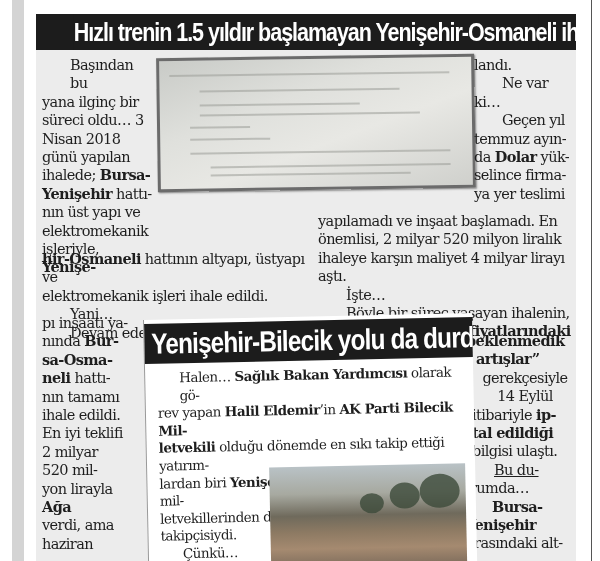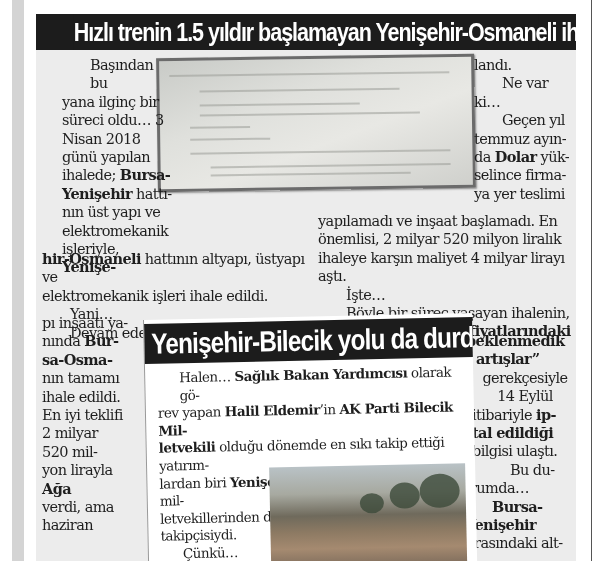--- a/index.html
+++ b/index.html
@@ -44,21 +44,21 @@
     <div class="ln" style="left:40px;top:30px;width:200px;"></div>
     <div class="ln" style="left:40px;top:44px;width:160px;"></div>
     <div class="ln" style="left:40px;top:54px;width:220px;"></div>
     <div class="ln" style="left:30px;top:66px;width:60px;"></div>
     <div class="ln" style="left:30px;top:78px;width:80px;"></div>
     <div class="ln" style="left:30px;top:92px;width:260px;"></div>
     <div class="ln" style="left:50px;top:106px;width:240px;"></div>
     <div class="ln" style="left:50px;top:114px;width:200px;"></div>
   </div>
 
-  <div class="txt" style="left:6px;top:42px;width:112px;margin-left:20px;">
+  <div class="txt" style="left:6px;top:42px;width:112px;">
     <div class="ind">Başından bu</div>
     <div>yana ilginç bir</div>
     <div>süreci oldu… 3</div>
     <div>Nisan 2018</div>
     <div>günü yapılan</div>
     <div><span>ihalede; </span><b>Bursa-</b></div>
     <div><b>Yenişehir</b><span> hattı-</span></div>
     <div>nın üst yapı ve</div>
     <div>elektromekanik</div>
     <div><span>işleriyle, </span><b>Yenişe-</b></div>
@@ -68,20 +68,21 @@
     <div><b>hir-Osmaneli</b><span> hattının altyapı, üstyapı ve</span></div>
     <div>elektromekanik işleri ihale edildi.</div>
     <div class="ind">Yani…</div>
     <div class="ind"><span>Devam eden </span><b>Bursa-Yenişehir</b><span> altya-</span></div>
   </div>
 
   <div class="txt" style="left:6px;top:300px;width:100px;">
     <div>pı inşaatı ya-</div>
     <div><span>nında </span><b>Bur-</b></div>
     <div><b>sa-Osma-</b></div>
+    <div><b>neli</b><span> hattı-</span></div>
     <div>nın tamamı</div>
     <div>ihale edildi.</div>
     <div>En iyi teklifi</div>
     <div>2 milyar</div>
     <div>520 mil-</div>
     <div>yon lirayla</div>
     <div><b>Ağa</b></div>
     <div>verdi, ama</div>
     <div>haziran</div>
 
@@ -108,21 +109,21 @@
   </div>
 
   <div class="txt" style="left:430px;top:318px;width:108px;">
     <div><b>beklenmedik</b></div>
     <div style="padding-left:10px;"><b>artışlar”</b></div>
     <div style="padding-left:10px;text-align:center;">gerekçesiyle</div>
     <div style="padding-left:10px;text-align:center;">14 Eylül</div>
     <div style="padding-left:6px;"><span>itibariyle </span><b>ip-</b></div>
     <div style="padding-left:6px;"><b>tal edildiği</b></div>
     <div style="padding-left:6px;">bilgisi ulaştı.</div>
-    <div style="padding-left:44px;">Bu du-</div>
+    <div style="padding-left:28px;text-decoration:underline;">Bu du-</div>
     <div style="padding-left:4px;">rumda…</div>
     <div style="padding-left:26px;"><b>Bursa-</b></div>
     <div><b>Yenişehir</b></div>
     <div>arasındaki alt-</div>
 
   </div>
 
   <div class="inset">
     <div class="inset-title">
       <span>Yenişehir-Bilecik yolu da durdu</span>

